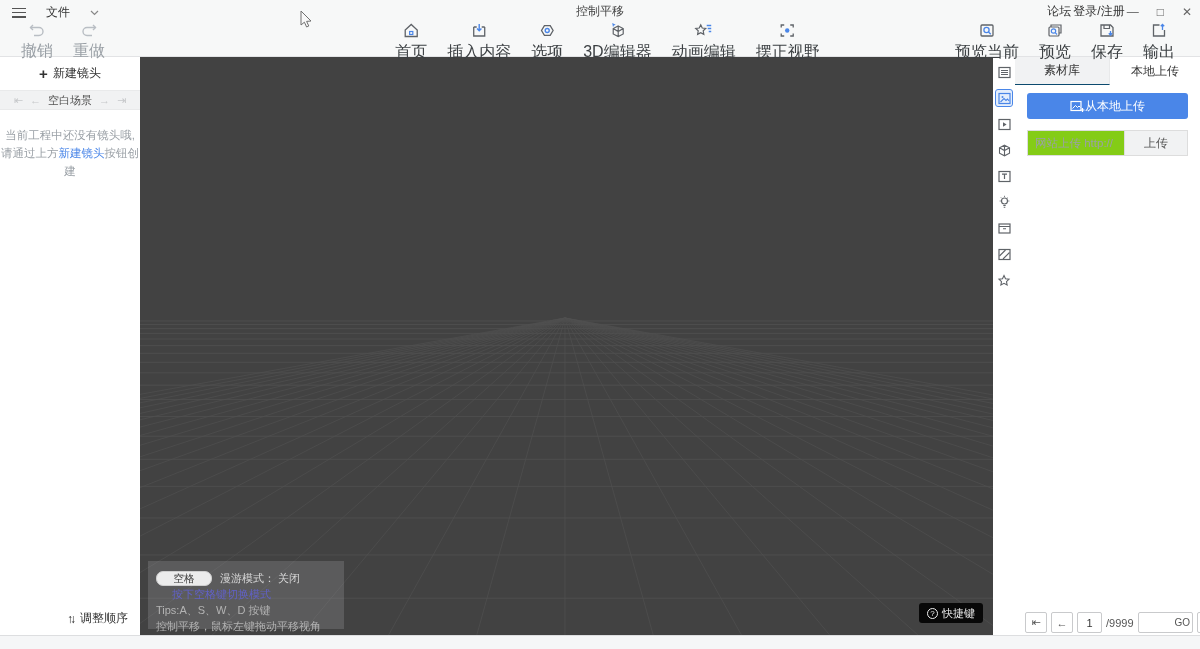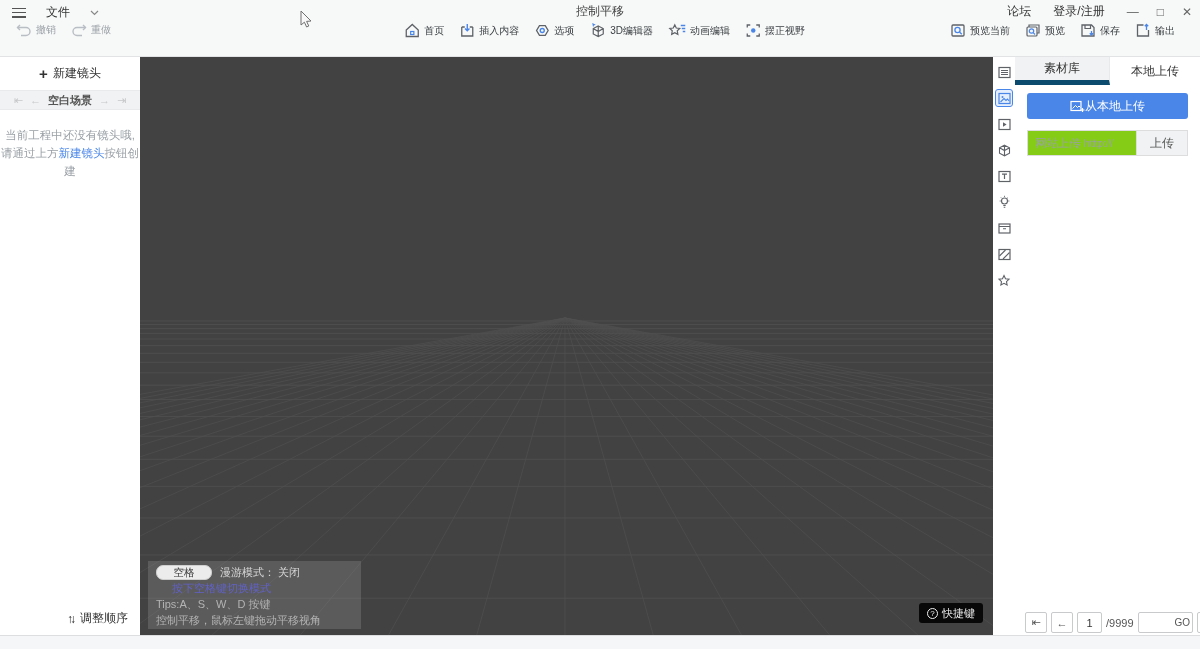--- a/index.html
+++ b/index.html
@@ -8,52 +8,52 @@
   .app { position:relative; width:1200px; height:649px; }
 
   
   .topbar { position:absolute; top:0; left:0; width:1200px; height:57px;
     background:#f7f8f8; border-bottom:1px solid #e2e3e5; z-index:5; }
   .menu-left { position:absolute; top:4px; left:12px; display:flex; align-items:center; gap:20px; }
   .hamburger { width:14px; height:10px; display:flex; flex-direction:column; justify-content:space-between; cursor:pointer;}
   .hamburger i { display:block; height:1.5px; background:#555; }
   .file-label { font-size:12px; color:#333; }
   .win-title { position:absolute; top:3px; left:0; width:1200px; text-align:center; font-size:12px; color:#444; }
-  .tb-right-top { position:absolute; top:3px; right:8px; display:flex; align-items:center; gap:22px; font-size:12px; color:#333; }
+  .tb-right-top { position:absolute; top:3px; right:8px; display:flex; align-items:center; gap:2px; font-size:12px; color:#333; }
   .winctl { display:flex; align-items:center; gap:18px; color:#666; font-size:12px; }
   .winctl span { cursor:pointer; }
 
   .tool-group { position:absolute; top:22px; display:flex; align-items:flex-start; }
-  .tool-item { display:flex; align-items:center; gap:3px; cursor:pointer;
-    font-size:10px; color:#3c4043; padding:0 7px; white-space:nowrap; }
+  .tool-item { display:flex; flex-direction:column; align-items:center; gap:3px; cursor:pointer;
+    font-size:16px; color:#3c4043; padding:0 7px; white-space:nowrap;margin-left:6px; }
   .tool-item.disabled { color:#9aa0a6; cursor:default; }
   .grp-left { left:8px; }
   .grp-center { left:50%; transform:translateX(-49%); }
   .grp-right { right:18px; }
 
   
   .sidebar { position:absolute; top:57px; left:0; width:140px; height:578px; background:#fff; }
   .new-shot-btn { height:33px; display:flex; align-items:center; justify-content:center; gap:5px;
     font-size:12px; color:#333; cursor:pointer; }
   .plus { font-size:15px; font-weight:bold; color:#333; line-height:1; }
   .scene-nav { height:20px; background:#f1f2f3; border-top:1px solid #e9eaeb; border-bottom:1px solid #e9eaeb;
     display:flex; align-items:center; justify-content:center; gap:7px; }
   .scene-nav .arr { color:#c6c8ca; font-size:11px; cursor:pointer; line-height:1; }
-  .scene-nav .scene-label { font-size:11px; color:#555; font-weight:bold; }
+  .scene-nav .scene-label { font-size:11px; color:#555; font-weight:normal; }
   .empty-msg { margin-top:16px; text-align:center; font-size:11.5px; color:#9aa0a6; line-height:18px; }
   .empty-msg .link { color:#4a86e8; cursor:pointer; }
   .reorder { position:absolute; right:12px; bottom:8px; display:flex; align-items:center; gap:4px;
     font-size:12px; color:#333; cursor:pointer; }
   .updown { font-weight:bold; letter-spacing:-3px; font-size:12px; color:#222; padding-right:3px;}
 
   
   .canvas { position:absolute; top:57px; left:140px; width:853px; height:578px; background:#424242; overflow:hidden; }
   .canvas svg.grid { position:absolute; top:0; left:0; }
-  .tips-box { position:absolute; left:8px; bottom:6px; width:213px; height:68px;
-    background:rgba(205,205,210,0.18); padding:3px 8px; font-size:11px; line-height:16px; }
+  .tips-box { position:absolute; left:8px; bottom:6px; width:196px; height:68px;
+    background:rgba(205,205,210,0.18); padding:9px 8px; font-size:11px; line-height:16px; }
   .tips-row1 { display:flex; align-items:center; gap:8px; height:16px; }
   .keycap { display:inline-block; min-width:56px; text-align:center; font-size:10.5px; line-height:13px;
     color:#333; background:rgba(248,248,248,0.92); border:1px solid #cfcfcf; border-radius:7px; }
   .mode-label { color:#d8d8d8; }
   .tips-line2 { color:#6161c8;margin-left:16px; }
   .tips-line3, .tips-line4 { color:#b3b3b3; }
   .shortcut-btn { position:absolute; right:10px; bottom:12px; height:20px; padding:0 8px;
     background:rgba(5,5,5,0.95); border-radius:3px; color:#f0f0f0; font-size:11px;
     display:flex; align-items:center; gap:4px; cursor:pointer; }
   .qmark { width:11px; height:11px; border:1px solid #f0f0f0; border-radius:50%;
@@ -63,30 +63,30 @@
   .icon-strip { position:absolute; top:57px; left:993px; width:22px; height:578px; background:#fff;
     display:flex; flex-direction:column; align-items:center; padding-top:7px; gap:10px; }
   .strip-icon { width:16px; height:16px; display:flex; align-items:center; justify-content:center;
     cursor:pointer; border-radius:2px; }
   .strip-icon.selected { background:#e4eefc; outline:1px solid #4a86e8; }
 
   
   .rpanel { position:absolute; top:57px; left:1015px; width:185px; height:592px; background:#fff; }
   .rtabs { display:flex; height:28px; }
   .rtab { display:flex; align-items:center; justify-content:center; font-size:12px; color:#333; cursor:pointer; }
-  .rtab.inactive { width:95px; background:#f1f2f3; border-bottom:5px solid #0c4a6e; border-right:1px solid #e8e9ea; }
+  .rtab.inactive { width:95px; background:#f1f2f3; border-bottom:1px solid #0c4a6e; border-right:1px solid #e8e9ea; }
   .rtab.active { flex:1; background:#fff; }
   .rp-body { padding:8px 12px 0 12px; }
   .upload-btn { height:26px; background:#4a86e8; border-radius:3px; color:#fff; font-size:12px;
     display:flex; align-items:center; justify-content:center; cursor:pointer; }
   .url-row { margin-top:11px; display:flex; height:26px; }
   .url-input { flex:1; min-width:0; border:1px solid #ddd; border-right:none; padding:0 7px;
     font-size:11.5px; color:#333; outline:none; background:#84cc16; font-family:inherit;}
   .url-input::placeholder { color:#9aa0a6; }
-  .url-upload-btn { width:52px; background:#f1f2f3; border:1px solid #ddd; font-size:12px; color:#555;
+  .url-upload-btn { width:64px; background:#f1f2f3; border:1px solid #ddd; font-size:12px; color:#555;
     display:flex; align-items:center; justify-content:center; cursor:pointer; }
   .pager { position:absolute; left:10px; bottom:16px; display:flex; align-items:center; gap:4px; }
   .pg-btn { min-width:22px; height:21px; background:#fff; border:1px solid #c9cacc; border-radius:2px;
     color:#555; font-size:11px; display:flex; align-items:center; justify-content:center; cursor:pointer; padding:0 2px;}
   .pg-input { width:25px; height:21px; border:1px solid #c9cacc; border-radius:2px; text-align:center;
     font-size:11px; color:#333; outline:none; font-family:inherit;}
   .pg-total { font-size:11px; color:#555; }
   .pg-go { font-weight:normal; font-size:10px;padding-left:36px; }
 
   

